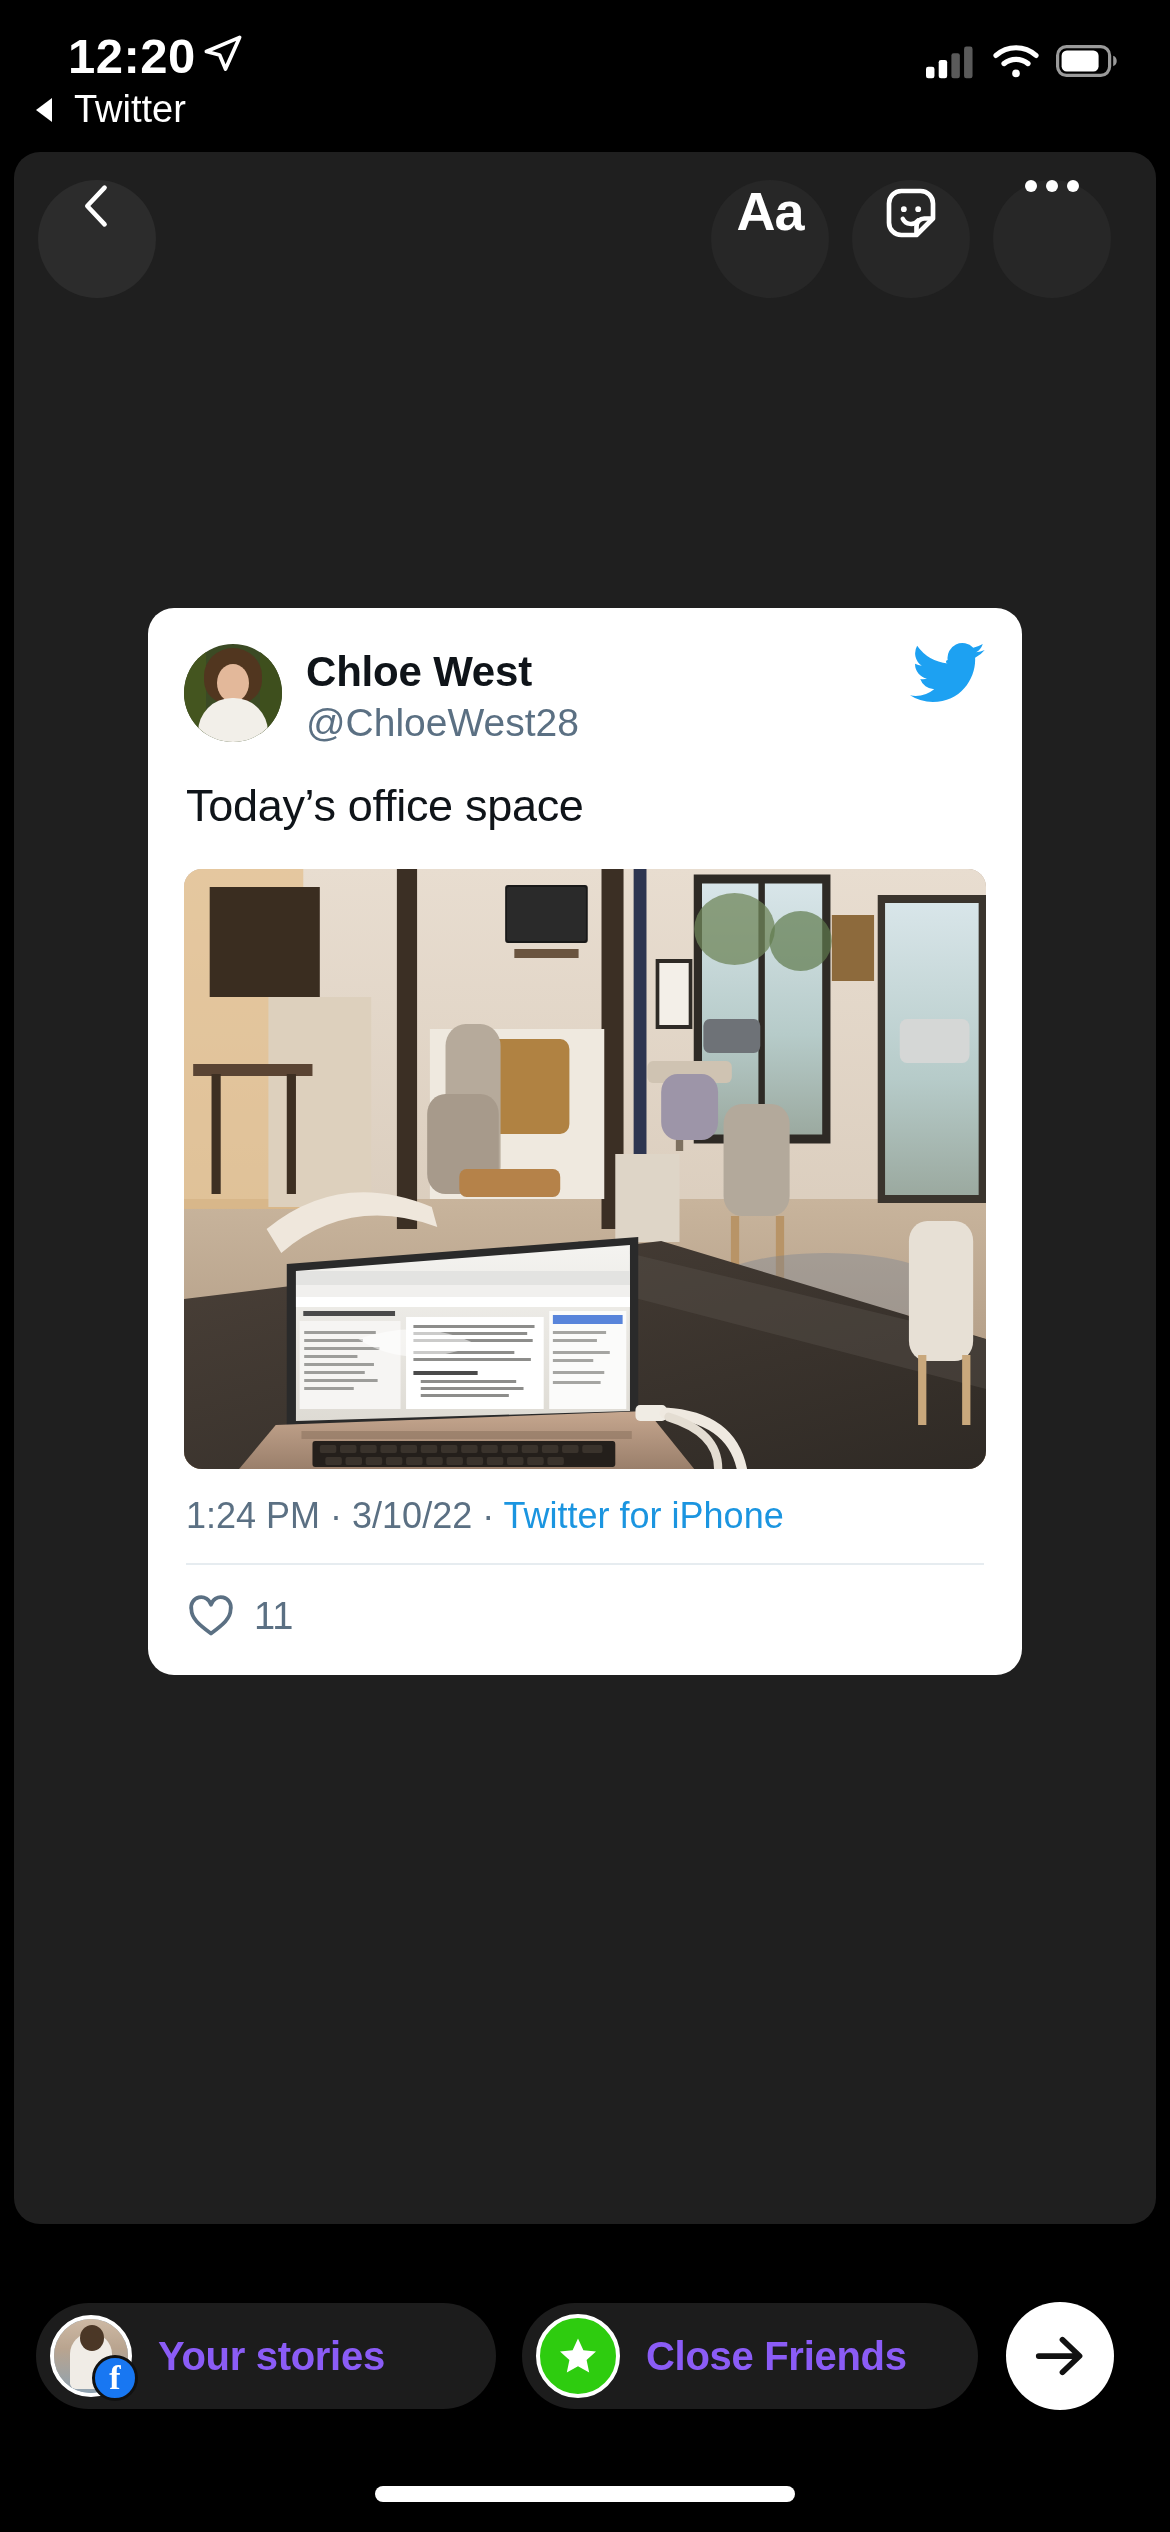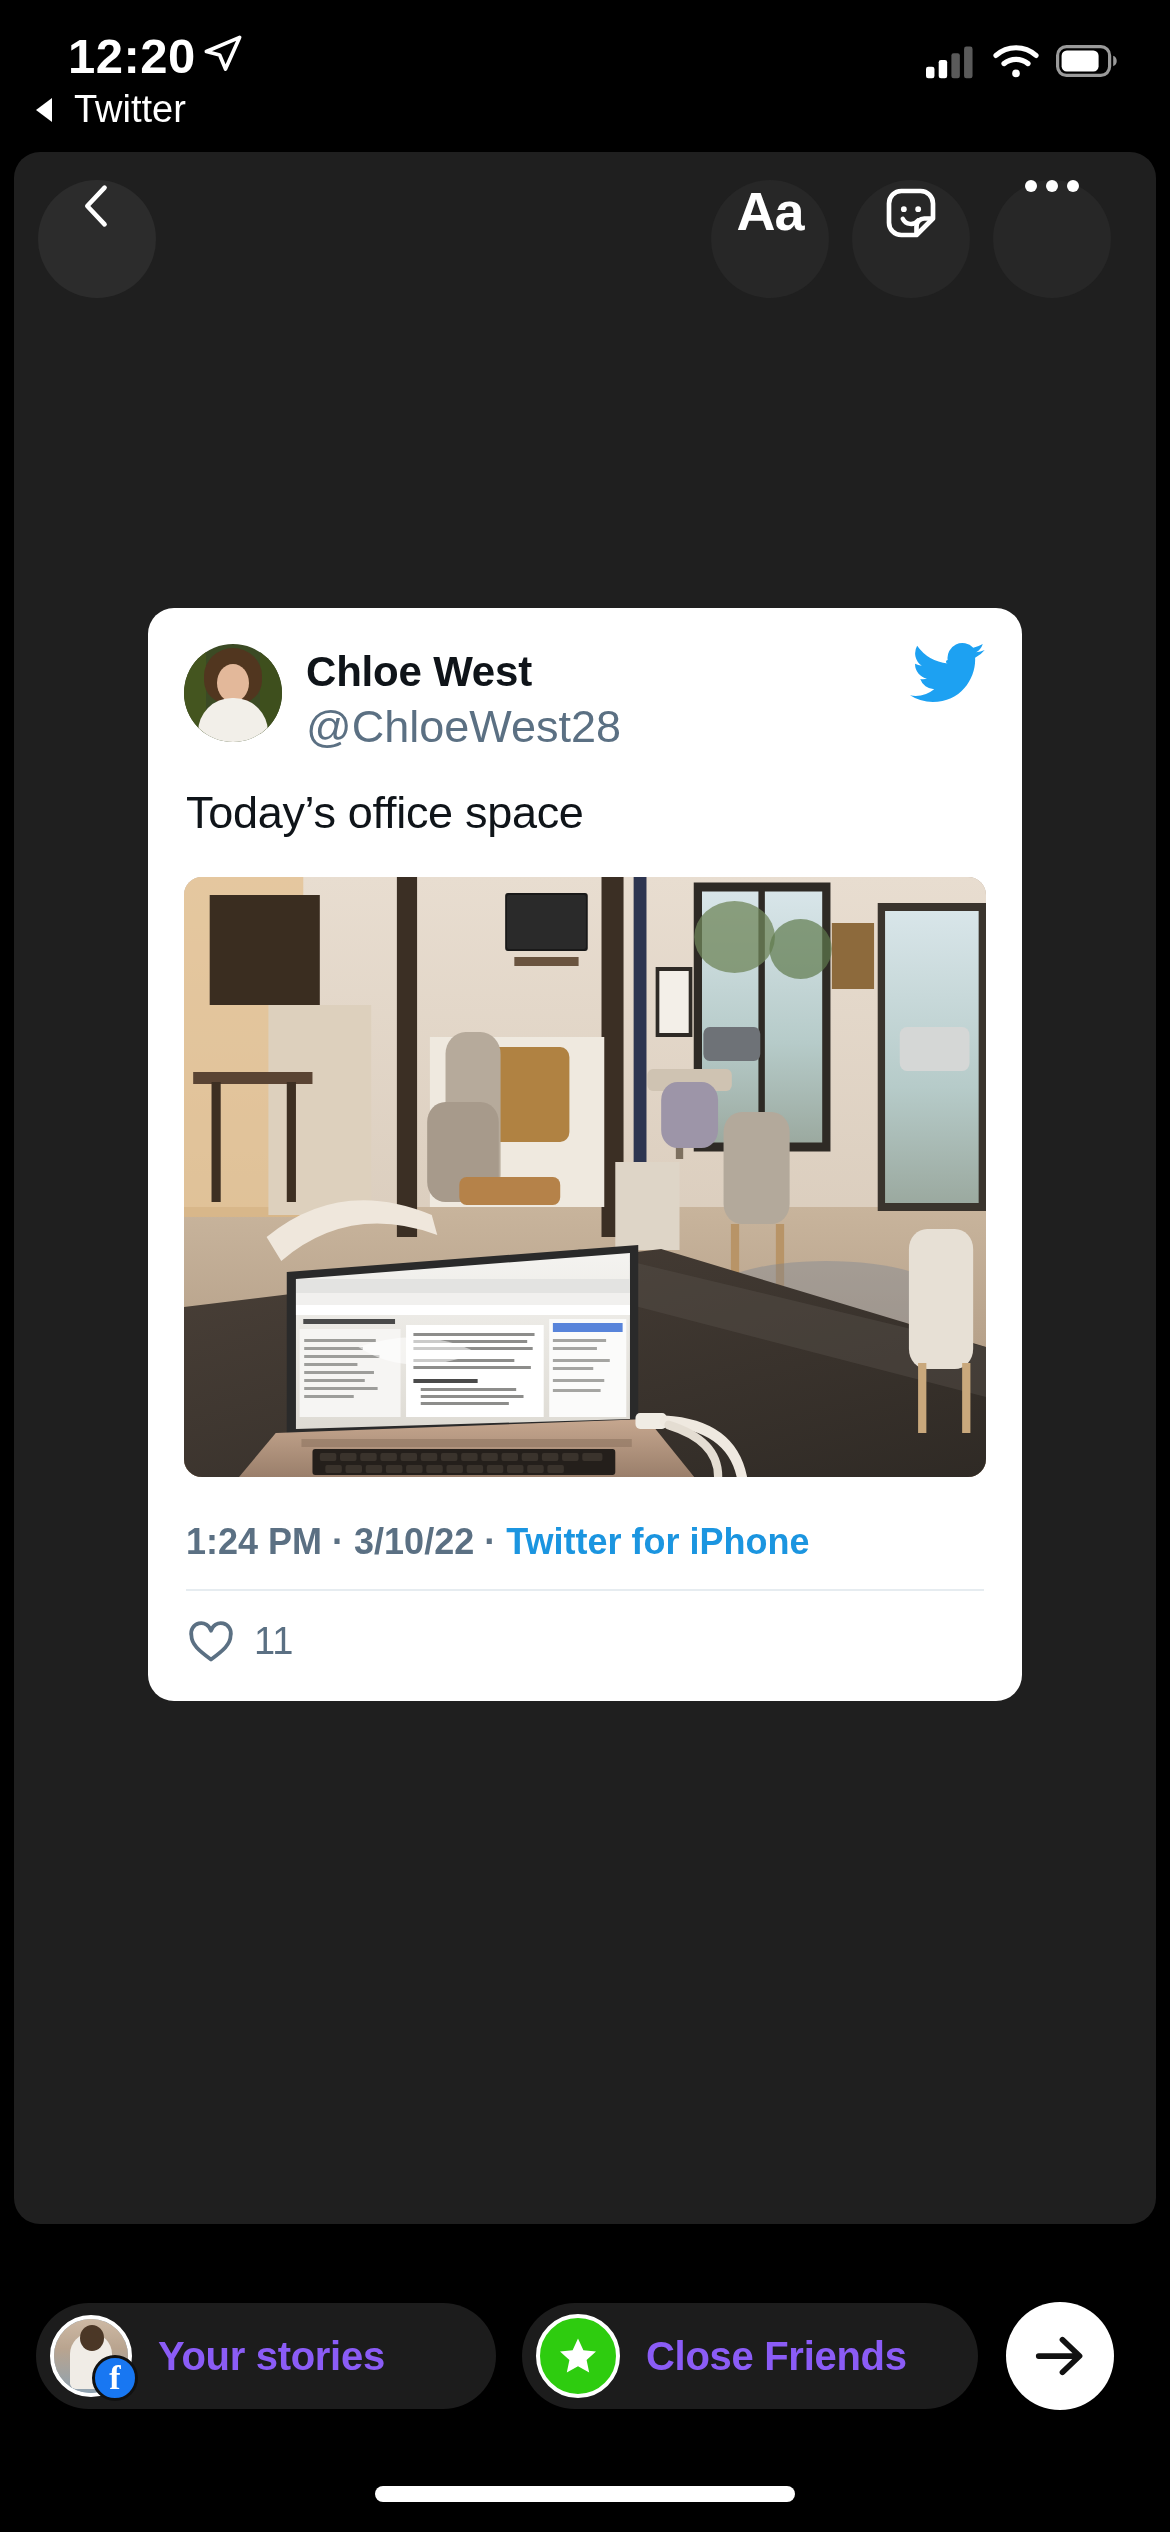--- a/index.html
+++ b/index.html
@@ -80,38 +80,38 @@
     position:absolute; left:14px; top:54px; width:70px; height:54px;
     background:#f2efe9; border-radius:34px 34px 10px 10px;
   }
   #tweet-avatar .grassL{ position:absolute; left:0; top:0; width:22px; height:98px; background:#44551f; }
   #tweet-avatar .grassR{ position:absolute; right:0; top:0; width:22px; height:98px; background:#3e4f1d; }
   #tweet-names{ margin-left:24px; padding-top:4px; }
   #tweet-display-name{
     font-size:42px; font-weight:700; color:#0f1419; line-height:1.12; letter-spacing:-0.2px;
   }
   #tweet-handle{
-    font-size:45px; color:#5b7083; line-height:1.2; margin-top:5px;
+    font-size:39px; color:#5b7083; line-height:1.2; margin-top:5px;
   }
   #twitter-logo{ position:absolute; right:36px; top:34px; }
 
   #tweet-text{
     padding:30px 28px 0 38px;
     font-size:45px; color:#0f1419; line-height:1.3; letter-spacing:-0.3px;
   }
 
   #tweet-photo{
     margin:34px 36px 0 36px; height:600px; border-radius:18px; overflow:hidden; position:relative;
     background:#b9a694;
   }
   #tweet-photo svg{ display:block; width:100%; height:100%; }
 
   #tweet-meta{
-    padding:44px 38px 0 38px;
-    font-size:36px; color:#5b7083;font-weight:bold;
+    padding:26px 38px 0 38px;
+    font-size:36px; color:#5b7083;
   }
   #tweet-source{ color:#1b95e0; }
   #tweet-divider{ margin:26px 38px 0 38px; height:2px; background:#e6ecf0; }
   #tweet-stats{
     padding:26px 38px 34px 38px; display:flex; align-items:center; gap:18px;
   }
   #like-count{ font-size:38px; color:#5b7083; }
 
   
   #bottom-bar{

